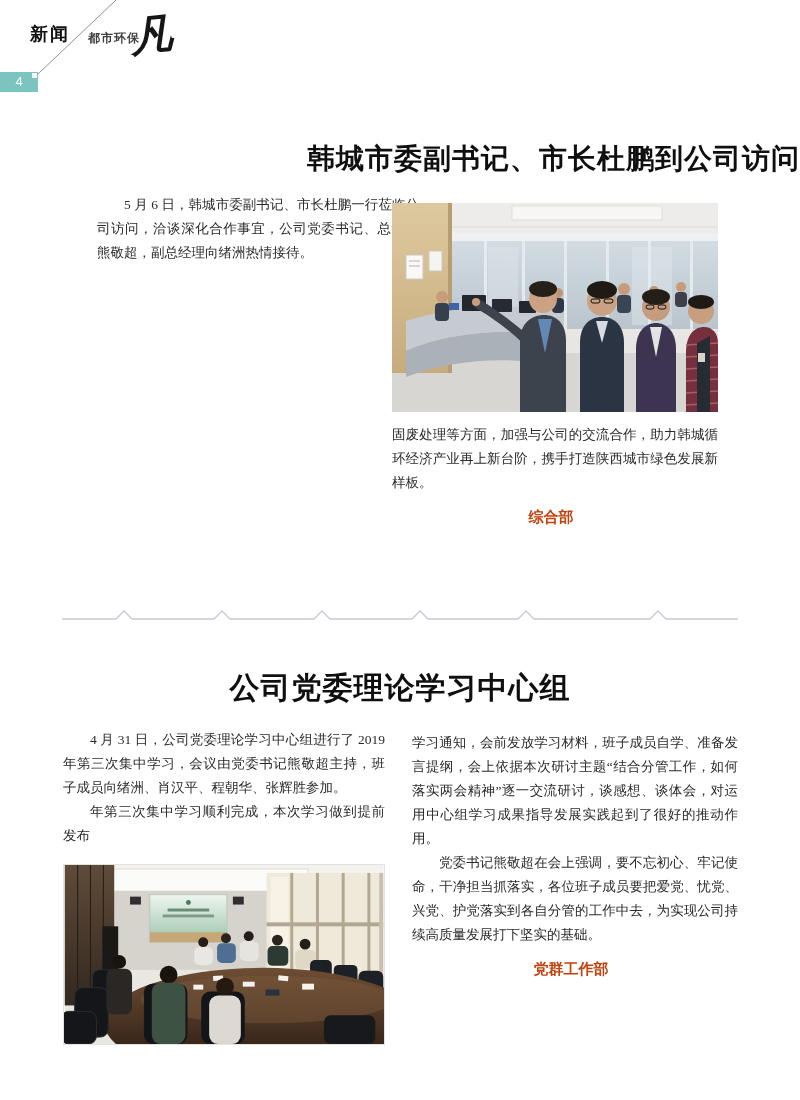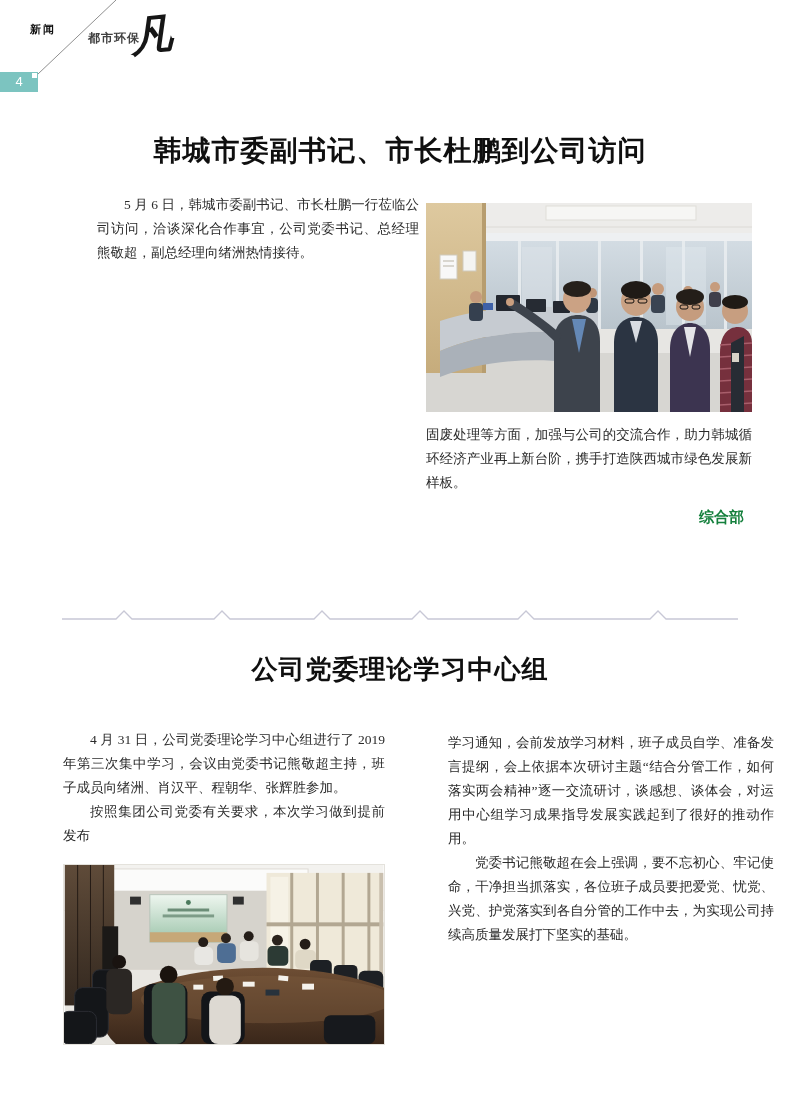--- a/index.html
+++ b/index.html
@@ -7,21 +7,21 @@
   .page {
     position:relative; width:800px; height:1100px; background:#ffffff;
     overflow:hidden; font-family:"Liberation Serif","DejaVu Serif",serif;
     color:#262626;
   }
 
   
   .section-label{
     position:absolute; left:30px; top:22px;
     font-family:"Liberation Sans","DejaVu Sans",sans-serif;
-    font-weight:bold; font-size:11px; color:#111; letter-spacing:2px;
+    font-weight:bold; font-size:18px; color:#111; letter-spacing:2px;
   }
   .header-diagonal{ position:absolute; left:34px; top:0; }
   .masthead{
     position:absolute; left:88px; top:30px;
     font-family:"Liberation Sans","DejaVu Sans",sans-serif;
     font-weight:bold; font-size:12px; letter-spacing:1px; color:#404040;
   }
   .masthead-glyph{
     position:absolute; left:130px; top:8px;
     font-family:"Liberation Serif","DejaVu Serif",serif;
@@ -37,36 +37,36 @@
   .pagenum-notch{
     position:absolute; right:1px; top:1px; width:5px; height:5px; background:#ffffff;
   }
 
   
   .a-title{
     position:absolute; left:0; width:800px; text-align:center;
     font-family:"Liberation Sans","DejaVu Sans",sans-serif;
     font-weight:bold; color:#0f0f0f; letter-spacing:1px;
   }
-  #a1-title{ top:132px; font-size:28px; }
-  #a2-title{ top:652px; font-size:26px; line-height:35px; }
+  #a1-title{ top:140px; font-size:28px;text-align:right; }
+  #a2-title{ top:670px; font-size:30px; line-height:35px; }
   .col{
     position:absolute; font-size:13.5px; line-height:24px;
     text-align:justify; text-justify:inter-character; color:#2a2a2a;
   }
   .col p{ text-indent:2em; }
   .col p.cont{ text-indent:0; }
   #a1-col1{ left:63px;  top:193px; width:322px;margin-left:34px; }
-  #a1-col2{ left:426px; top:203px; width:326px; }
+  #a1-col2{ left:392px; top:203px; width:326px; }
   #a2-col1{ left:63px;  top:728px; width:322px; }
-  #a2-col2{ left:412px; top:731px; width:326px;margin-left:36px; }
+  #a2-col2{ left:412px; top:731px; width:326px; }
   .byline{
-    margin-top:10px; text-align:right; padding-right:8px;
-    font-family:"Liberation Sans","DejaVu Sans",sans-serif;
-    font-weight:bold; font-size:15px; color:#15803d;
+    margin-top:10px; text-align:center; padding-right:8px;
+    font-family:"Liberation Sans","DejaVu Sans",sans-serif;
+    font-weight:bold; font-size:15px; color:#c2410c;
   }
 
   
   .photo{ display:block; }
   #photo1{ width:326px; height:209px; margin-bottom:11px; }
   #photo2{ width:322px; height:181px; margin-top:16px; border:1px solid #e4e2dc; }
 
   
   .divider{ position:absolute; left:62px; top:608px; }
 </style>
@@ -199,21 +199,21 @@
   <svg class="divider" width="676" height="14">
     <path d="M0,11 H54 L62,3 L70,11 H152 L160,3 L168,11 H252 L260,3 L268,11 H350 L358,3 L366,11 H456 L464,3 L472,11 H588 L596,3 L604,11 H676" fill="none" stroke="#c8c8d6" stroke-width="1.3"></path>
   </svg>
 
   <h1 class="a-title" id="a2-title">
     <div>公司党委理论学习中心组</div>
   </h1>
 
   <div class="col" id="a2-col1">
     <p>4 月 31 日，公司党委理论学习中心组进行了 2019 年第三次集中学习，会议由党委书记熊敬超主持，班子成员向绪洲、肖汉平、程朝华、张辉胜参加。</p>
-    <p>按照集团公司党委有关要求，本次学习做到提前发布</p>
+    <p>年第三次集中学习顺利完成，本次学习做到提前发布</p>
     <svg class="photo" id="photo2" viewBox="0 0 322 181" role="img">
       <defs>
         <linearGradient id="woodGrad" x1="0" y1="0" x2="0" y2="1">
           <stop offset="0" stop-color="#5f4b39"></stop>
             <stop offset="1" stop-color="#33281f"></stop>
         </linearGradient>
         <linearGradient id="screenGrad" x1="0" y1="0" x2="0" y2="1">
           <stop offset="0" stop-color="#eef6ef"></stop>
             <stop offset="1" stop-color="#9cc4aa"></stop>
         </linearGradient>
@@ -298,15 +298,16 @@
         <circle cx="162" cy="123" r="9" fill="#241a12"></circle>
           <rect x="146" y="132" width="32" height="49" rx="9" fill="#ddd9d2"></rect>
         <rect x="262" y="152" width="52" height="29" rx="7" fill="#17191d"></rect>
       </g>
     </svg>
   </div>
 
   <div class="col" id="a2-col2">
     <p class="cont">学习通知，会前发放学习材料，班子成员自学、准备发言提纲，会上依据本次研讨主题“结合分管工作，如何落实两会精神”逐一交流研讨，谈感想、谈体会，对运用中心组学习成果指导发展实践起到了很好的推动作用。</p>
     <p>党委书记熊敬超在会上强调，要不忘初心、牢记使命，干净担当抓落实，各位班子成员要把爱党、忧党、兴党、护党落实到各自分管的工作中去，为实现公司持续高质量发展打下坚实的基础。</p>
+    <div class="byline">党群工作部</div>
   </div>
 
 </div>
 
 </body></html>

